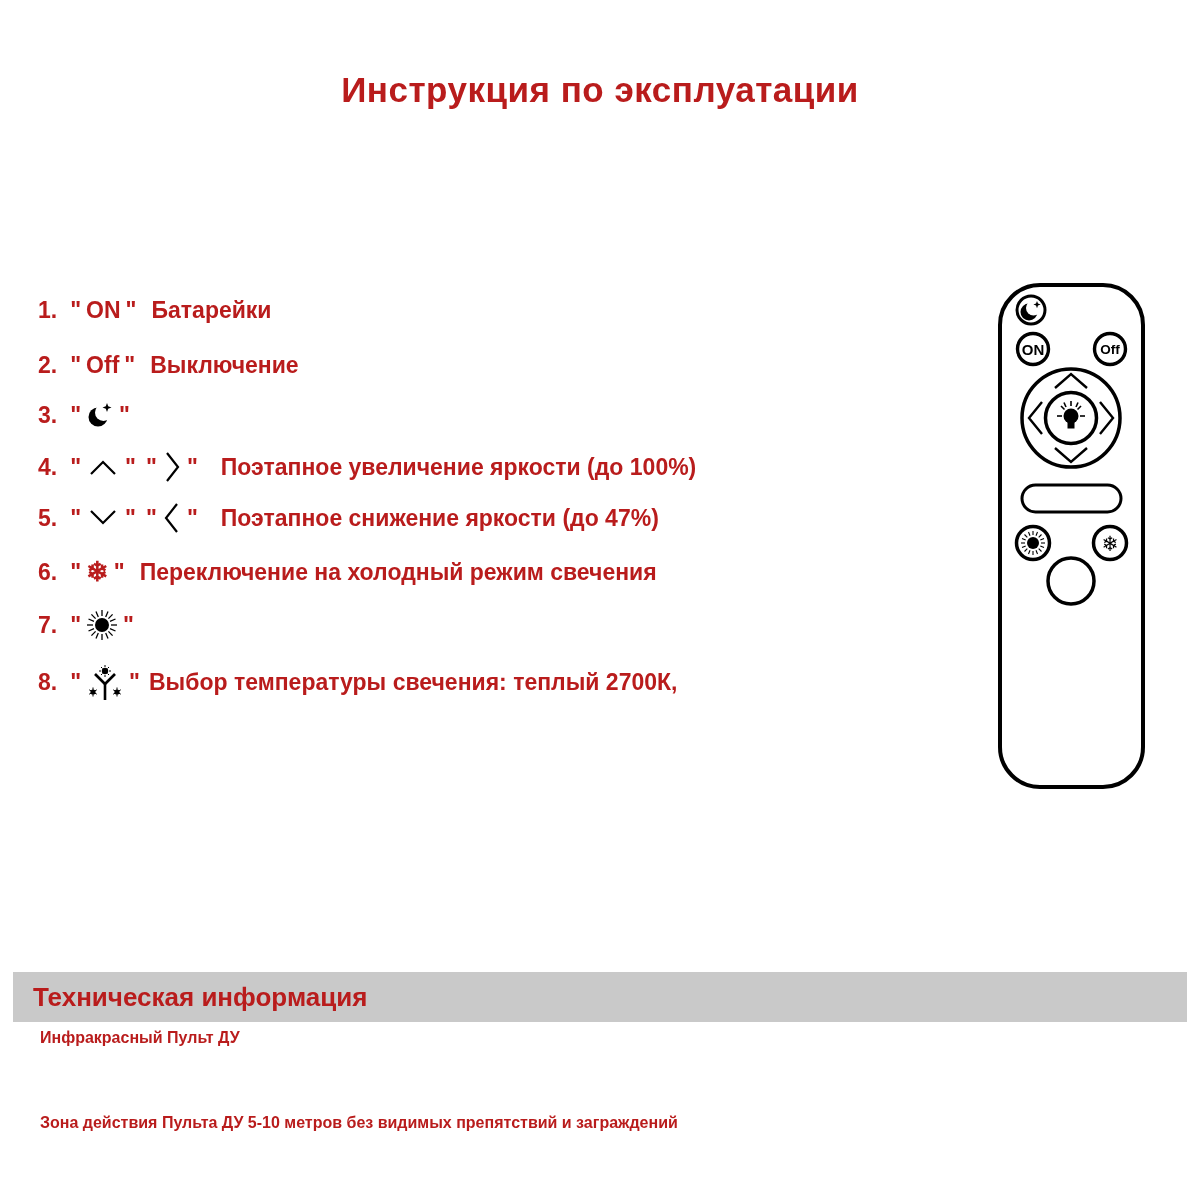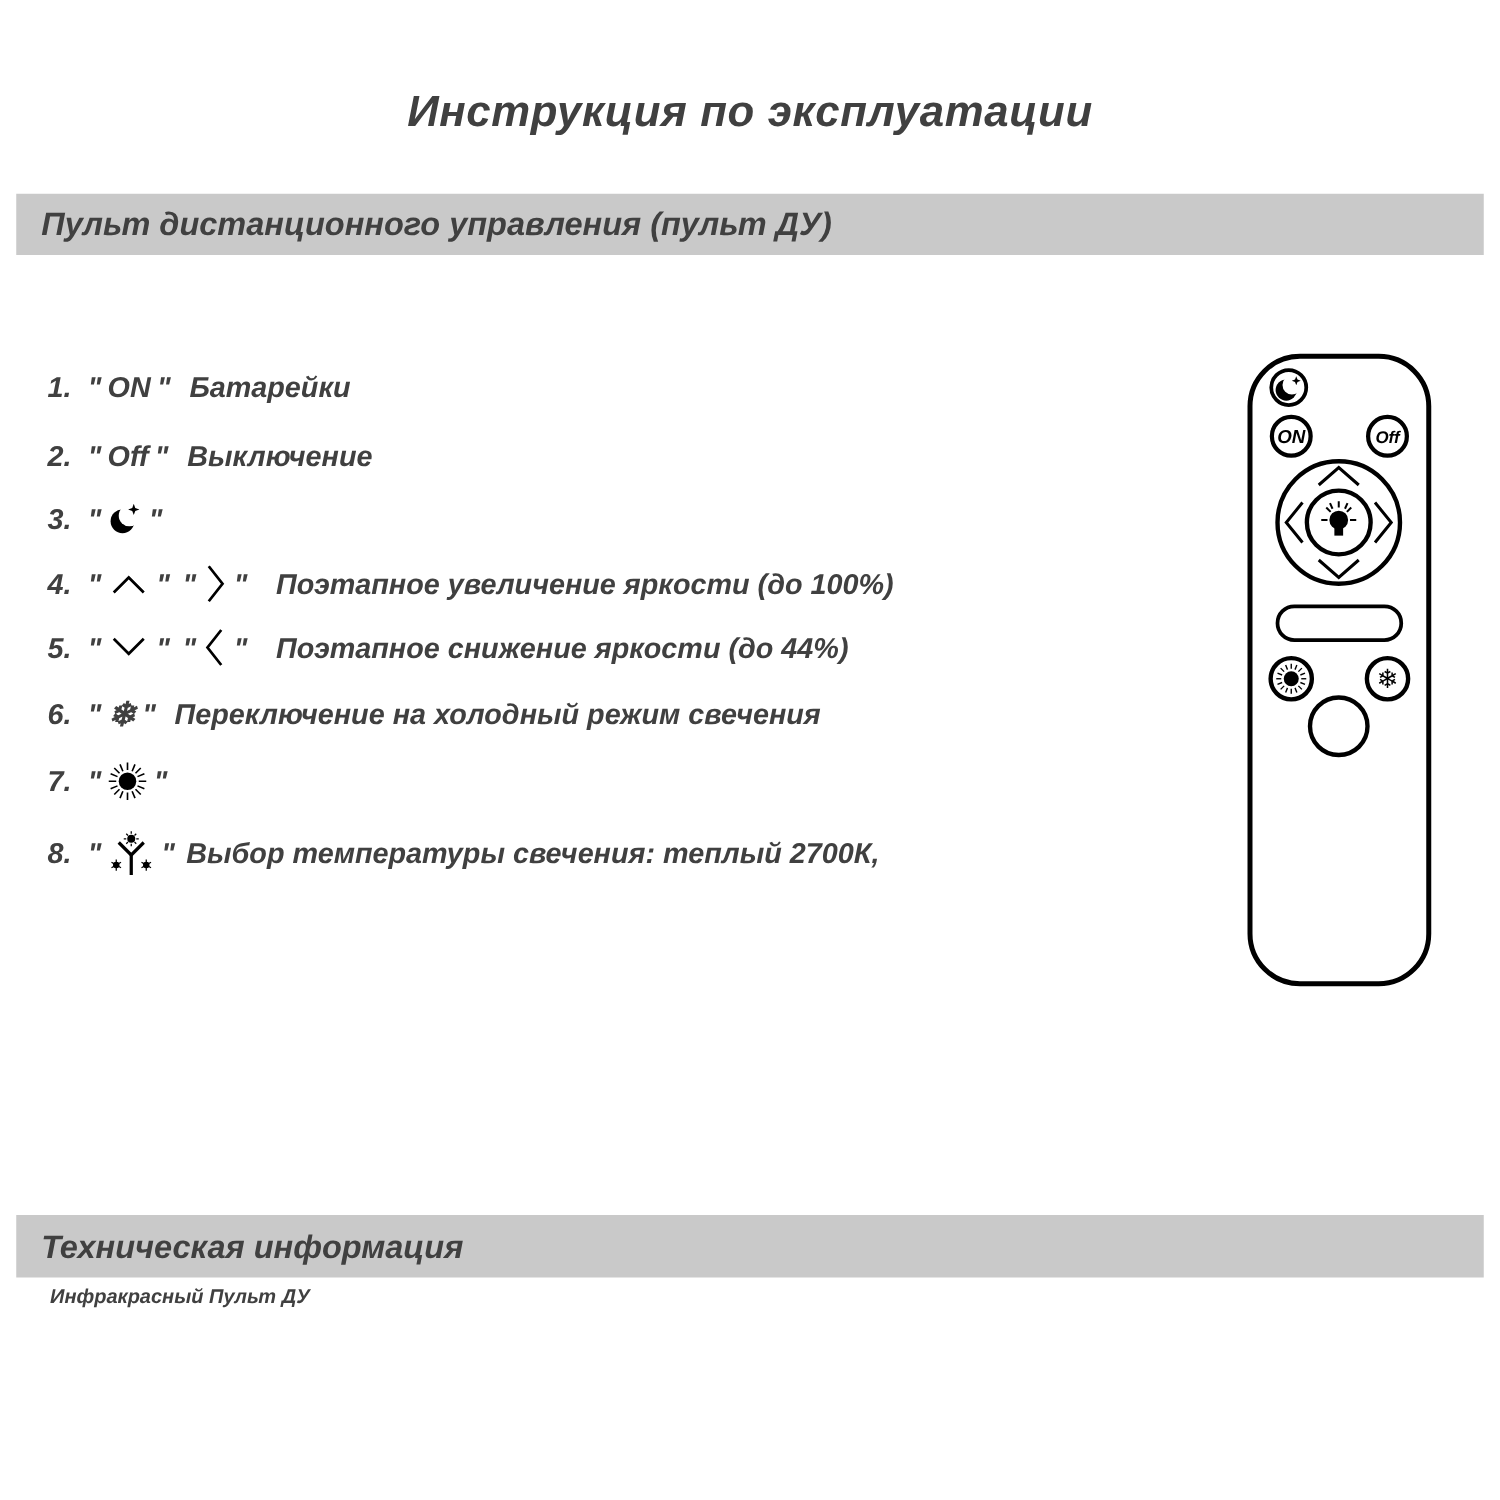--- a/index.html
+++ b/index.html
@@ -1,20 +1,19 @@
 <!DOCTYPE html>
 <html><head>
 <meta charset="utf-8">
 <style>
   html,body{margin:0;padding:0;background:#ffffff;}
   .page{
     position:relative;width:1200px;height:1200px;background:#fff;
-    font-family:"Liberation Sans",sans-serif;font-weight:bold;color:#404040;
+    font-family:"Liberation Sans",sans-serif;font-weight:bold;color:#b91c1c;
     overflow:hidden;
-    font-style:italic;
   }
   .page-title{
     position:absolute;top:70px;left:0;width:1200px;text-align:center;
     font-size:35px;letter-spacing:0.5px;
   }
   .section-bar{
     position:absolute;left:13px;width:1174px;height:49px;background:#c9c9c9;
     display:flex;align-items:center;box-sizing:border-box;padding-left:20px;
     font-size:26px;
   }
@@ -39,23 +38,20 @@
   }
   .remote-wrap{position:absolute;left:995px;top:281px;width:153px;height:512px;}
 </style>
 </head>
 <body>
 
 <div class="page">
 
   <div class="page-title">Инструкция по эксплуатации</div>
 
-  <div class="section-bar bar-remote">
-    <span>Пульт дистанционного управления (пульт ДУ)</span>
-  </div>
 
   <div class="item" style="top:310px">
     <span class="num">1.</span>
     <span class="q">"</span>
     <span>ON</span>
     <span class="q">"</span>
     <span class="label">Батарейки</span>
   </div>
 
   <div class="item" style="top:365px">
@@ -107,21 +103,21 @@
         </svg>
     </span>
     <span class="q">"</span>
     <span class="q">"</span>
     <span>
       <svg width="20" height="38" viewBox="0 0 20 38">
           <polyline points="15,5 4,19 15,33" fill="none" stroke="#000" stroke-width="2.2"></polyline>
         </svg>
     </span>
     <span class="q">"</span>
-    <span class="label label-wide">Поэтапное снижение яркости (до 44%)</span>
+    <span class="label label-wide">Поэтапное снижение яркости (до 47%)</span>
   </div>
 
   <div class="item" style="top:572px">
     <span class="num">6.</span>
     <span class="q">"</span>
     <span class="snow-glyph">❄</span>
     <span class="q">"</span>
     <span class="label">Переключение на холодный режим свечения</span>
   </div>
 
@@ -279,14 +275,15 @@
 
       <circle cx="76" cy="300" r="23" fill="#fff" stroke="#000" stroke-width="3.5"></circle>
     </svg>
   </div>
 
   <div class="section-bar bar-tech">
     <span>Техническая информация</span>
   </div>
 
   <div class="tech-line" style="top:1038px">Инфракрасный Пульт ДУ</div>
+  <div class="tech-line" style="top:1123px">Зона действия Пульта ДУ 5-10 метров без видимых препятствий и заграждений</div>
 
 </div>
 
 </body></html>

